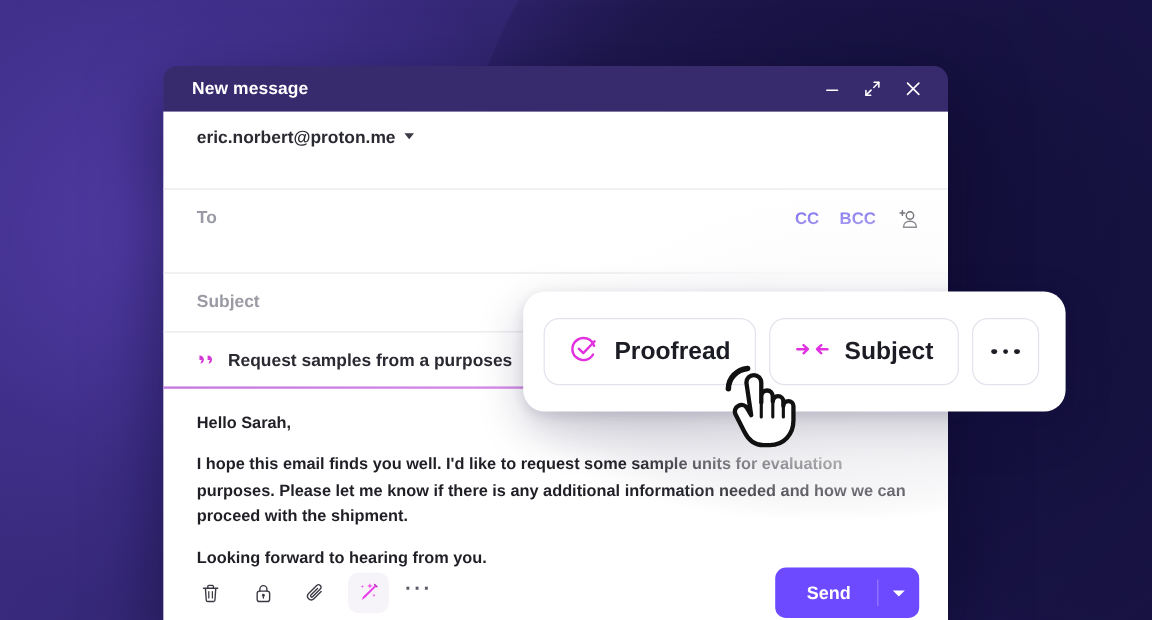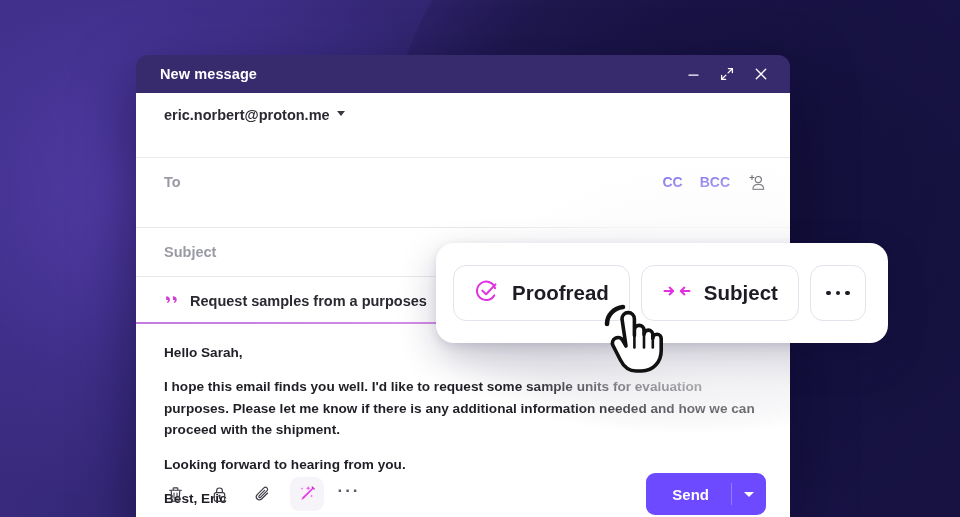--- a/index.html
+++ b/index.html
@@ -380,21 +380,20 @@
           </svg>
         </span>
         <span class="prompt-text">Request samples from a purposes</span>
         <div class="prompt-underline"></div>
       </div>
 
       <div class="mail-body">
         <p>Hello Sarah,</p>
         <p>I hope this email finds you well. I'd like to request some sample units for evaluation purposes. Please let me know if there is any additional information needed and how we can proceed with the shipment.</p>
         <p>Looking forward to hearing from you.</p>
-        <p>Best, Eric</p>
       </div>
 
       <div class="bottom-bar">
         <div class="tool-icons">
 
           <div class="tool-btn">
             <svg width="19" height="19" viewBox="0 0 19 19" fill="none">
               <path d="M3.6 5.2 H15.4" stroke="#3a3a44" stroke-width="1.15" stroke-linecap="round"></path>
               <path d="M7.2 5.1 V3.6 C7.2 3.1 7.6 2.8 8.0 2.8 H11.0 C11.4 2.8 11.8 3.1 11.8 3.6 V5.1" stroke="#3a3a44" stroke-width="1.15" stroke-linejoin="round"></path>
               <path d="M5.2 5.4 L5.9 15.2 C5.95 15.8 6.4 16.2 7.0 16.2 H12.0 C12.6 16.2 13.05 15.8 13.1 15.2 L13.8 5.4" stroke="#3a3a44" stroke-width="1.15" stroke-linejoin="round"></path>

